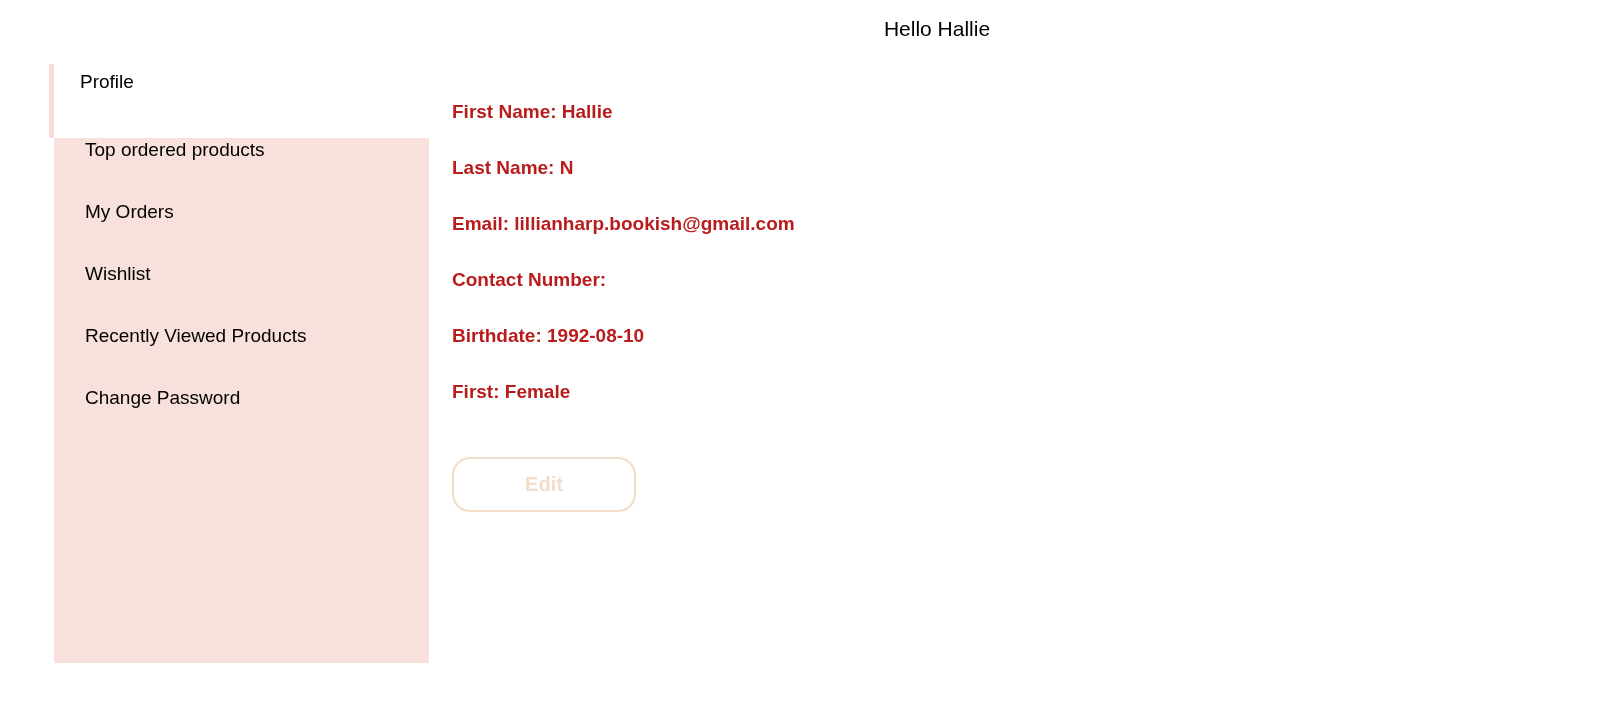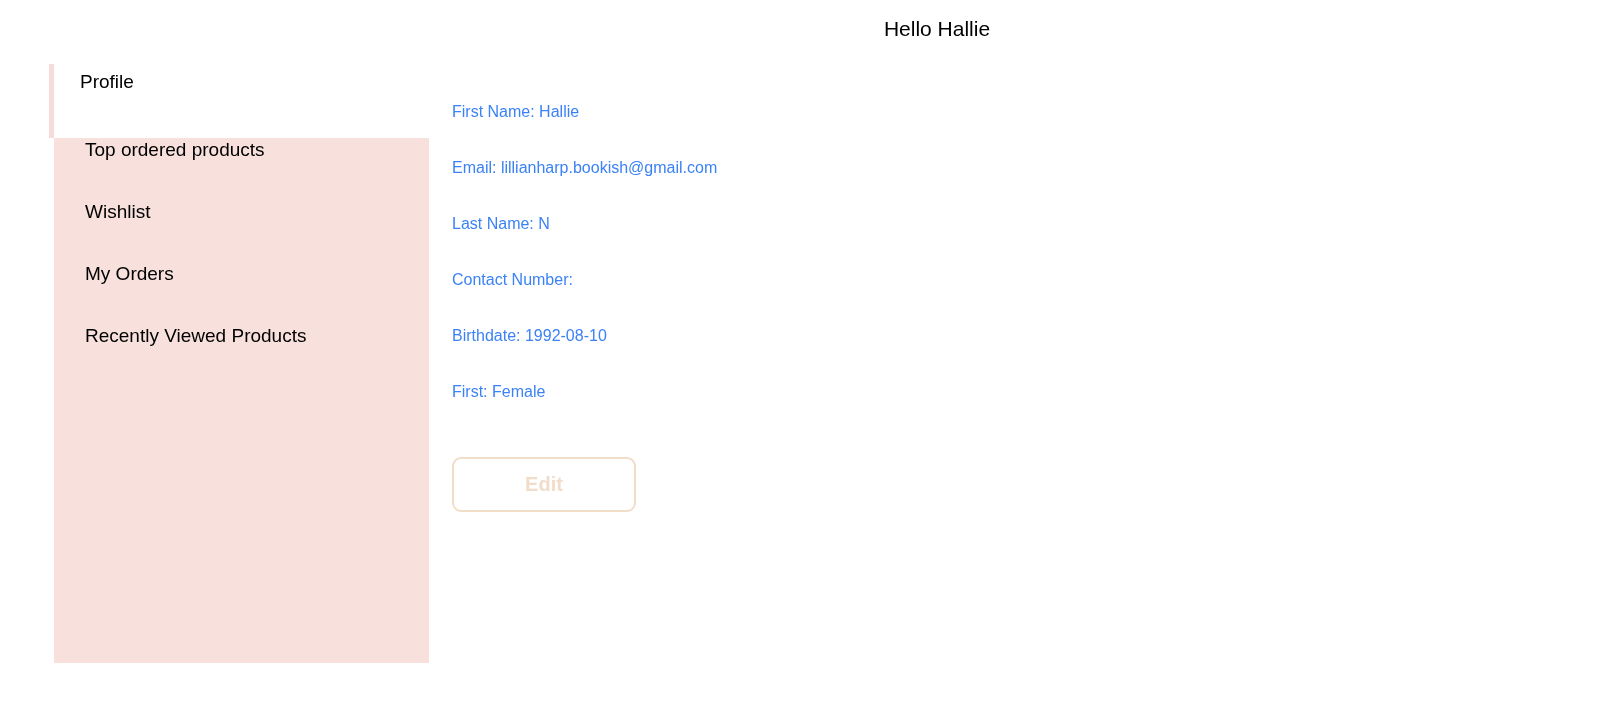--- a/index.html
+++ b/index.html
@@ -98,36 +98,37 @@
 
   
   #profile-details {
     position: absolute;
     left: 445px;
     top: 100px;
     width: 820px;
   }
   .detail-row {
     height: 56px;
-    font-size: 16px;
+    font-size: 19px;
     line-height: 24px;
-    color: #3b82f6;
+    color: #b91c1c;
     white-space: nowrap;
+    font-weight: bold;
   }
 
   
   #edit-button {
     position: absolute;
     left: 445px;
     top: 457px;
     width: 184px;
     height: 55px;
     background: #ffffff;
     border: 2px solid #f2ddc8;
-    border-radius: 9px;
+    border-radius: 18px;
     font-family: "Liberation Sans", sans-serif;
     font-size: 20px;
     font-weight: bold;
     color: #f1ddc9;
     cursor: pointer;
     padding: 0;
   }
 </style>
 </head>
 <body>
@@ -143,40 +144,43 @@
     <div class="nav-item active">
       <span class="nav-label">Profile</span>
     </div>
 
     <div class="nav-item">
       <span class="nav-label">Top ordered products</span>
     </div>
 
 
     <div class="nav-item">
-      <span class="nav-label">Wishlist</span>
+      <span class="nav-label">My Orders</span>
     </div>
 
     <div class="nav-item">
-      <span class="nav-label">My Orders</span>
+      <span class="nav-label">Wishlist</span>
     </div>
 
     <div class="nav-item">
       <span class="nav-label">Recently Viewed Products</span>
     </div>
 
 
+    <div class="nav-item">
+      <span class="nav-label">Change Password</span>
+    </div>
 
 
   </nav>
 
   <section id="profile-details">
     <div class="detail-row">First Name: Hallie</div>
+    <div class="detail-row">Last Name: N</div>
     <div class="detail-row">Email: lillianharp.bookish@gmail.com</div>
-    <div class="detail-row">Last Name: N</div>
     <div class="detail-row">Contact Number:</div>
     <div class="detail-row">Birthdate: 1992-08-10</div>
     <div class="detail-row">First: Female</div>
   </section>
 
   <button id="edit-button">Edit</button>
 
 </div>
 
 </body></html>

